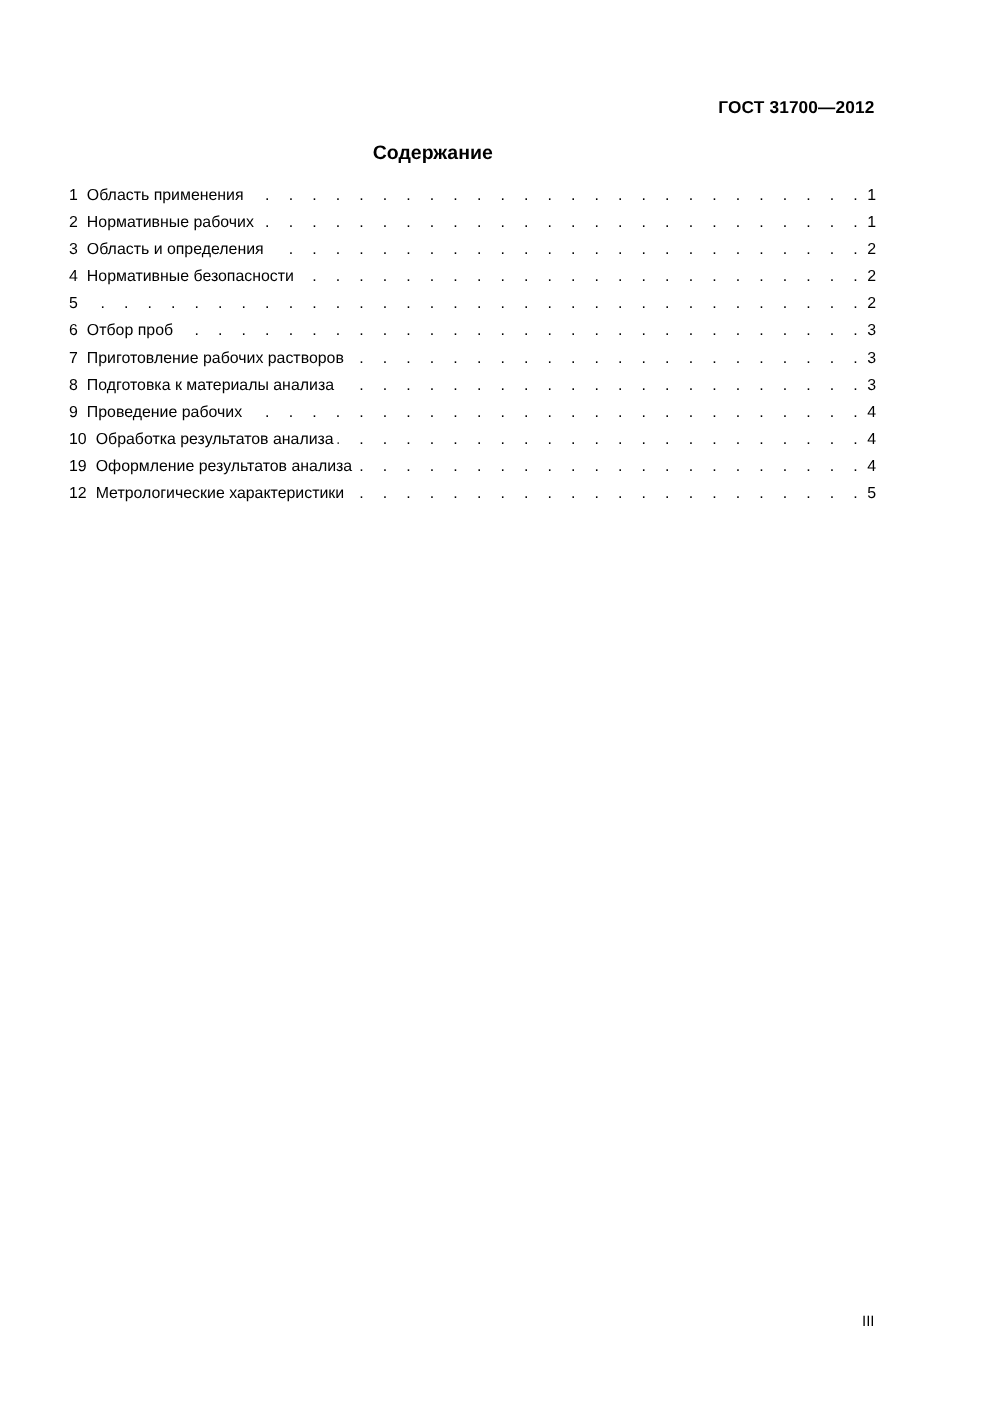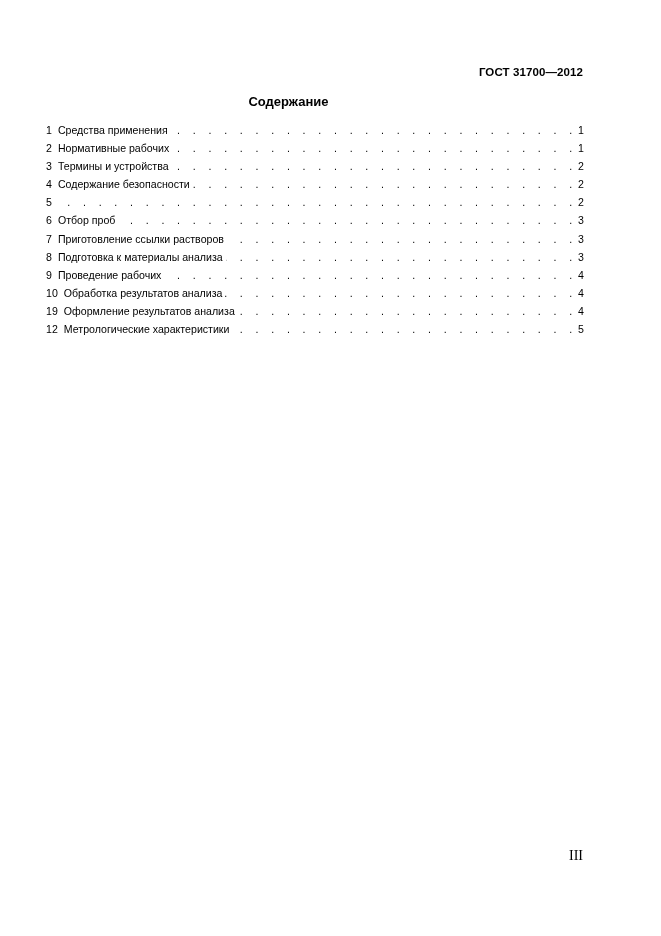--- a/index.html
+++ b/index.html
@@ -63,73 +63,72 @@
       text-align: right;
       direction: rtl;
       margin-left: 3px;
     }
     .toc-page {
       flex: 0 0 auto;
       margin-left: 1px;
     }
     .page-number {
       position: absolute;
-      top: 848px;
+      top: 876px;
       right: 78px;
-      font-size: 14px;
-      font-family: Liberation Serif, serif;
+      font-size: 10px;
     }
   </style>
 </head>
 <body>
 
 <div>
   <div class="doc-code">ГОСТ 31700—2012</div>
 
   <div class="toc-title">Содержание</div>
 
   <div class="toc">
     <div class="toc-row">
       <span class="toc-num">1</span>
-      <span class="toc-label">Средства применения</span>
+      <span class="toc-label">Область применения</span>
       <span class="toc-dots">. . . . . . . . . . . . . . . . . . . . . . . . . . . . . . . . . . . . . . . . . . . . . . . . . . . . . . . . . . . . . . .</span>
       <span class="toc-page">1</span>
     </div>
     <div class="toc-row">
       <span class="toc-num">2</span>
       <span class="toc-label">Нормативные рабочих</span>
       <span class="toc-dots">. . . . . . . . . . . . . . . . . . . . . . . . . . . . . . . . . . . . . . . . . . . . . . . . . . . . . . . . . . . . . . .</span>
       <span class="toc-page">1</span>
     </div>
     <div class="toc-row">
       <span class="toc-num">3</span>
-      <span class="toc-label">Термины и устройства</span>
+      <span class="toc-label">Область и определения</span>
       <span class="toc-dots">. . . . . . . . . . . . . . . . . . . . . . . . . . . . . . . . . . . . . . . . . . . . . . . . . . . . . . . . . . . . . . .</span>
       <span class="toc-page">2</span>
     </div>
     <div class="toc-row">
       <span class="toc-num">4</span>
-      <span class="toc-label">Содержание безопасности</span>
+      <span class="toc-label">Нормативные безопасности</span>
       <span class="toc-dots">. . . . . . . . . . . . . . . . . . . . . . . . . . . . . . . . . . . . . . . . . . . . . . . . . . . . . . . . . . . . . . .</span>
       <span class="toc-page">2</span>
     </div>
     <div class="toc-row">
       <span class="toc-num">5</span>
       <span class="toc-dots">. . . . . . . . . . . . . . . . . . . . . . . . . . . . . . . . . . . . . . . . . . . . . . . . . . . . . . . . . . . . . . .</span>
       <span class="toc-page">2</span>
     </div>
     <div class="toc-row">
       <span class="toc-num">6</span>
       <span class="toc-label">Отбор проб</span>
       <span class="toc-dots">. . . . . . . . . . . . . . . . . . . . . . . . . . . . . . . . . . . . . . . . . . . . . . . . . . . . . . . . . . . . . . .</span>
       <span class="toc-page">3</span>
     </div>
     <div class="toc-row">
       <span class="toc-num">7</span>
-      <span class="toc-label">Приготовление ссылки растворов</span>
+      <span class="toc-label">Приготовление рабочих растворов</span>
       <span class="toc-dots">. . . . . . . . . . . . . . . . . . . . . . . . . . . . . . . . . . . . . . . . . . . . . . . . . . . . . . . . . . . . . . .</span>
       <span class="toc-page">3</span>
     </div>
     <div class="toc-row">
       <span class="toc-num">8</span>
       <span class="toc-label">Подготовка к материалы анализа</span>
       <span class="toc-dots">. . . . . . . . . . . . . . . . . . . . . . . . . . . . . . . . . . . . . . . . . . . . . . . . . . . . . . . . . . . . . . .</span>
       <span class="toc-page">3</span>
     </div>
     <div class="toc-row">

